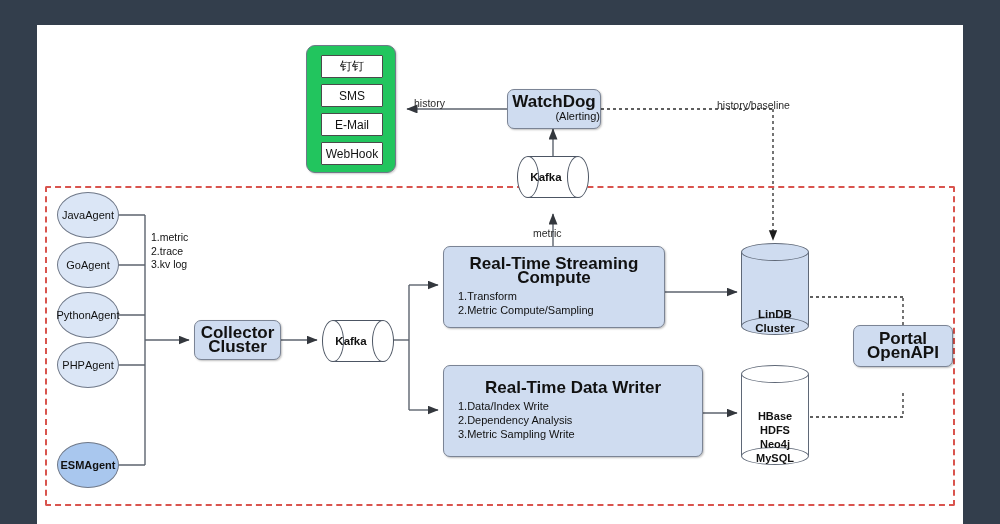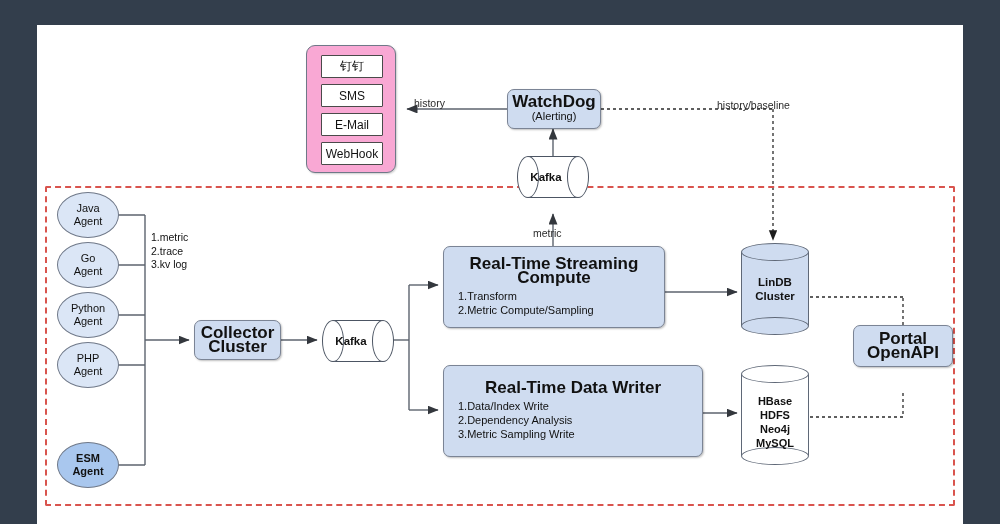--- a/index.html
+++ b/index.html
@@ -30,45 +30,45 @@
     border-radius:7px;
     display:flex;flex-direction:column;
     justify-content:center;
     box-shadow:1px 1px 2px rgba(0,0,0,.25);
   }
   .node .title{
     font-weight:bold;font-size:17px;color:#111;
     text-align:center;line-height:14px;
   }
   .node .sub{
-    font-size:11px;color:#111;text-align:center;line-height:14px;
+    font-size:11px;color:#111;text-align:right;line-height:14px;
   }
   .node .lines{
     font-size:11px;color:#111;line-height:14px;
     margin-top:4px;padding-left:14px;
   }
   .node .lines div{white-space:nowrap;}
 
   
   .agent{
     border-radius:50%;
     background:#dbe6f6;
     border:1px solid #6f7888;
-    display:flex;flex-direction:column;
+    display:flex;flex-direction:row;
     align-items:center;justify-content:center;
     font-size:11px;color:#111;line-height:13px;
     text-align:center;
   }
   .agent.dark{background:#a9c7ee;font-weight:bold;}
 
   
   #notify-group{
     border:1px solid #6f7888;
     border-radius:9px;
-    background:#f9a8d4;
+    background:#22c55e;
     box-shadow:1px 1px 2px rgba(0,0,0,.2);
   }
   .notify-item{
     border:1px solid #4a4a4a;
     background:#fff;
     font-size:12px;color:#111;
     display:flex;align-items:center;justify-content:center;
     border-radius:1px;
   }
 
@@ -87,21 +87,21 @@
     box-sizing:border-box;
   }
   .cyl-v .bot{
     position:absolute;left:0;right:0;bottom:0;height:18px;
     background:#cfdcf0;border:1px solid #5f6877;border-radius:50%;
     box-sizing:border-box;
   }
   .cyl-v.white .body,.cyl-v.white .top,.cyl-v.white .bot{background:#ffffff;}
   .cyl-v .lbl{
     position:absolute;left:0;right:0;top:0;bottom:0;
-    display:flex;flex-direction:column;align-items:center;justify-content:center;
+    display:flex;flex-direction:column;align-items:center;justify-content:flex-end;
     font-size:11.5px;font-weight:bold;color:#111;line-height:14px;
     z-index:4;text-align:center;
   }
   .cyl-v .lbl.multi{font-size:11px;}
 
   
   .cyl-h{position:absolute;}
   .cyl-h .body{
     position:absolute;top:0;bottom:0;left:11px;right:11px;
     background:#fff;border-top:1px solid #4c5563;border-bottom:1px solid #4c5563;

